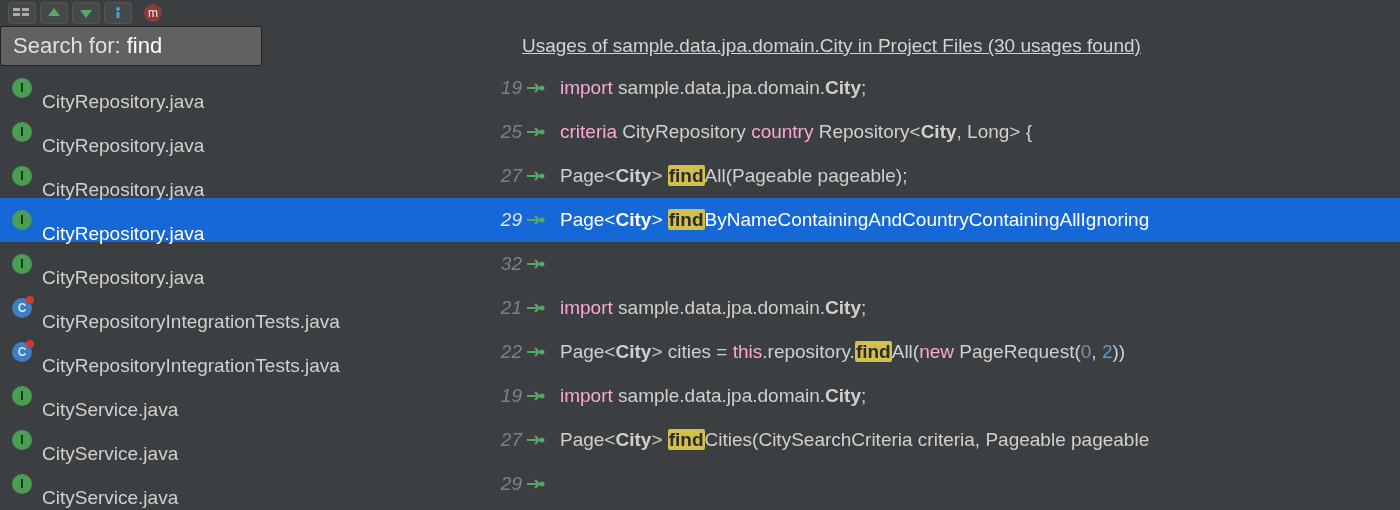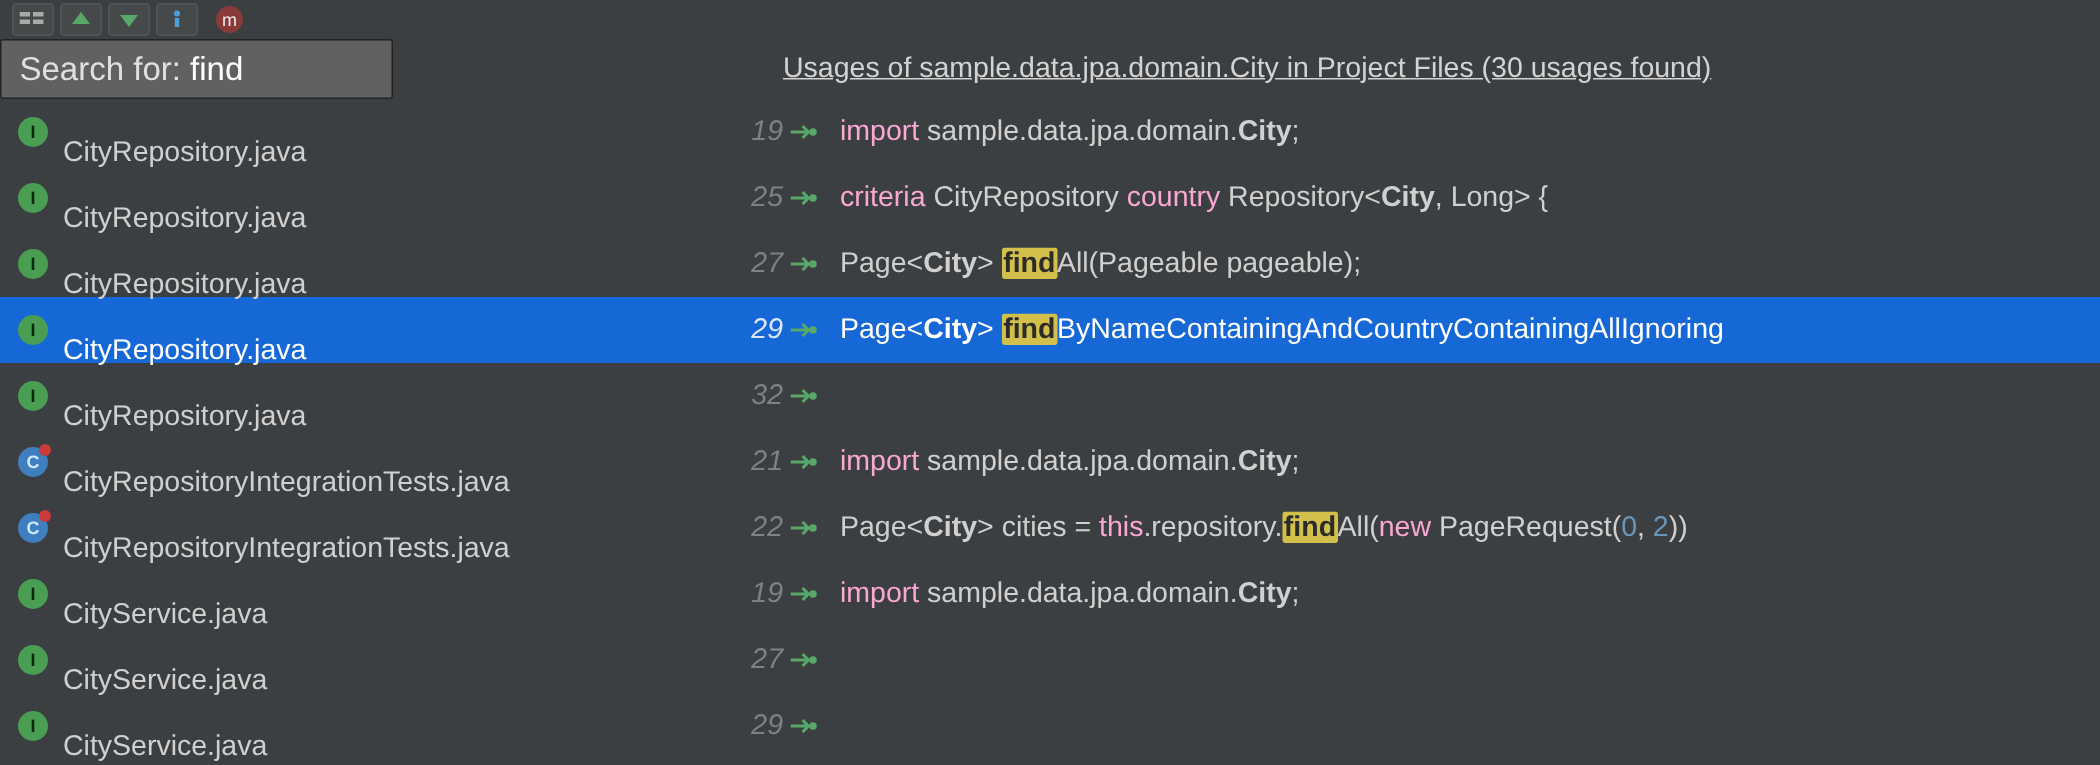--- a/index.html
+++ b/index.html
@@ -174,20 +174,21 @@
     <div class="row">
       <div class="icon i-i">I</div>
       <div class="fname">CityService.java</div>
       <div class="lineno">27</div>
       <div class="inherit">
         <svg viewBox="0 0 18 14">
           <path d="M0 7 H12 M8 3 L12 7 L8 11" stroke="#59a869" stroke-width="2" fill="none"></path>
           <circle cx="15" cy="7" r="2.5" fill="#59a869"></circle>
         </svg>
       </div>
+      <div class="code">Page&lt;<span class="b">City</span>&gt; <span class="hl">find</span>Cities(CitySearchCriteria criteria, Pageable pageable</div>
     </div>
     <div class="row">
       <div class="icon i-i">I</div>
       <div class="fname">CityService.java</div>
       <div class="lineno">29</div>
       <div class="inherit">
         <svg viewBox="0 0 18 14">
           <path d="M0 7 H12 M8 3 L12 7 L8 11" stroke="#59a869" stroke-width="2" fill="none"></path>
           <circle cx="15" cy="7" r="2.5" fill="#59a869"></circle>
         </svg>

